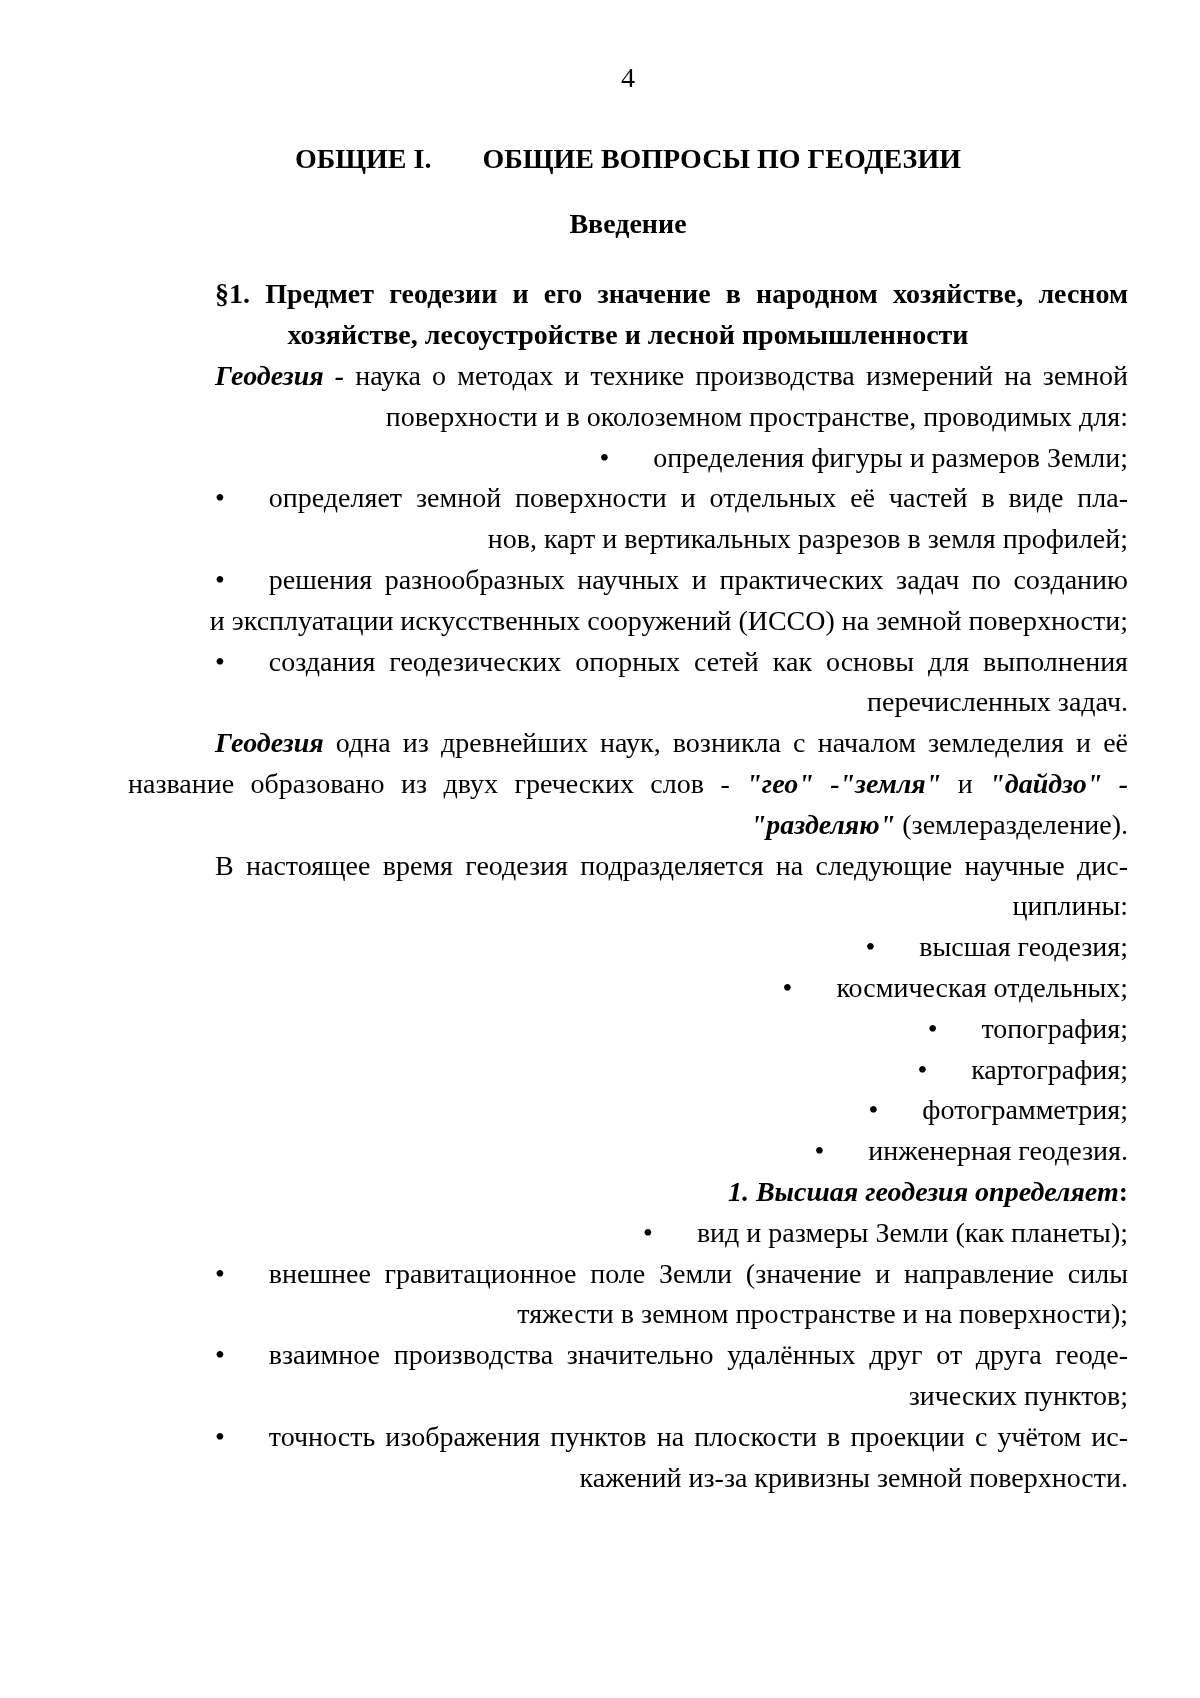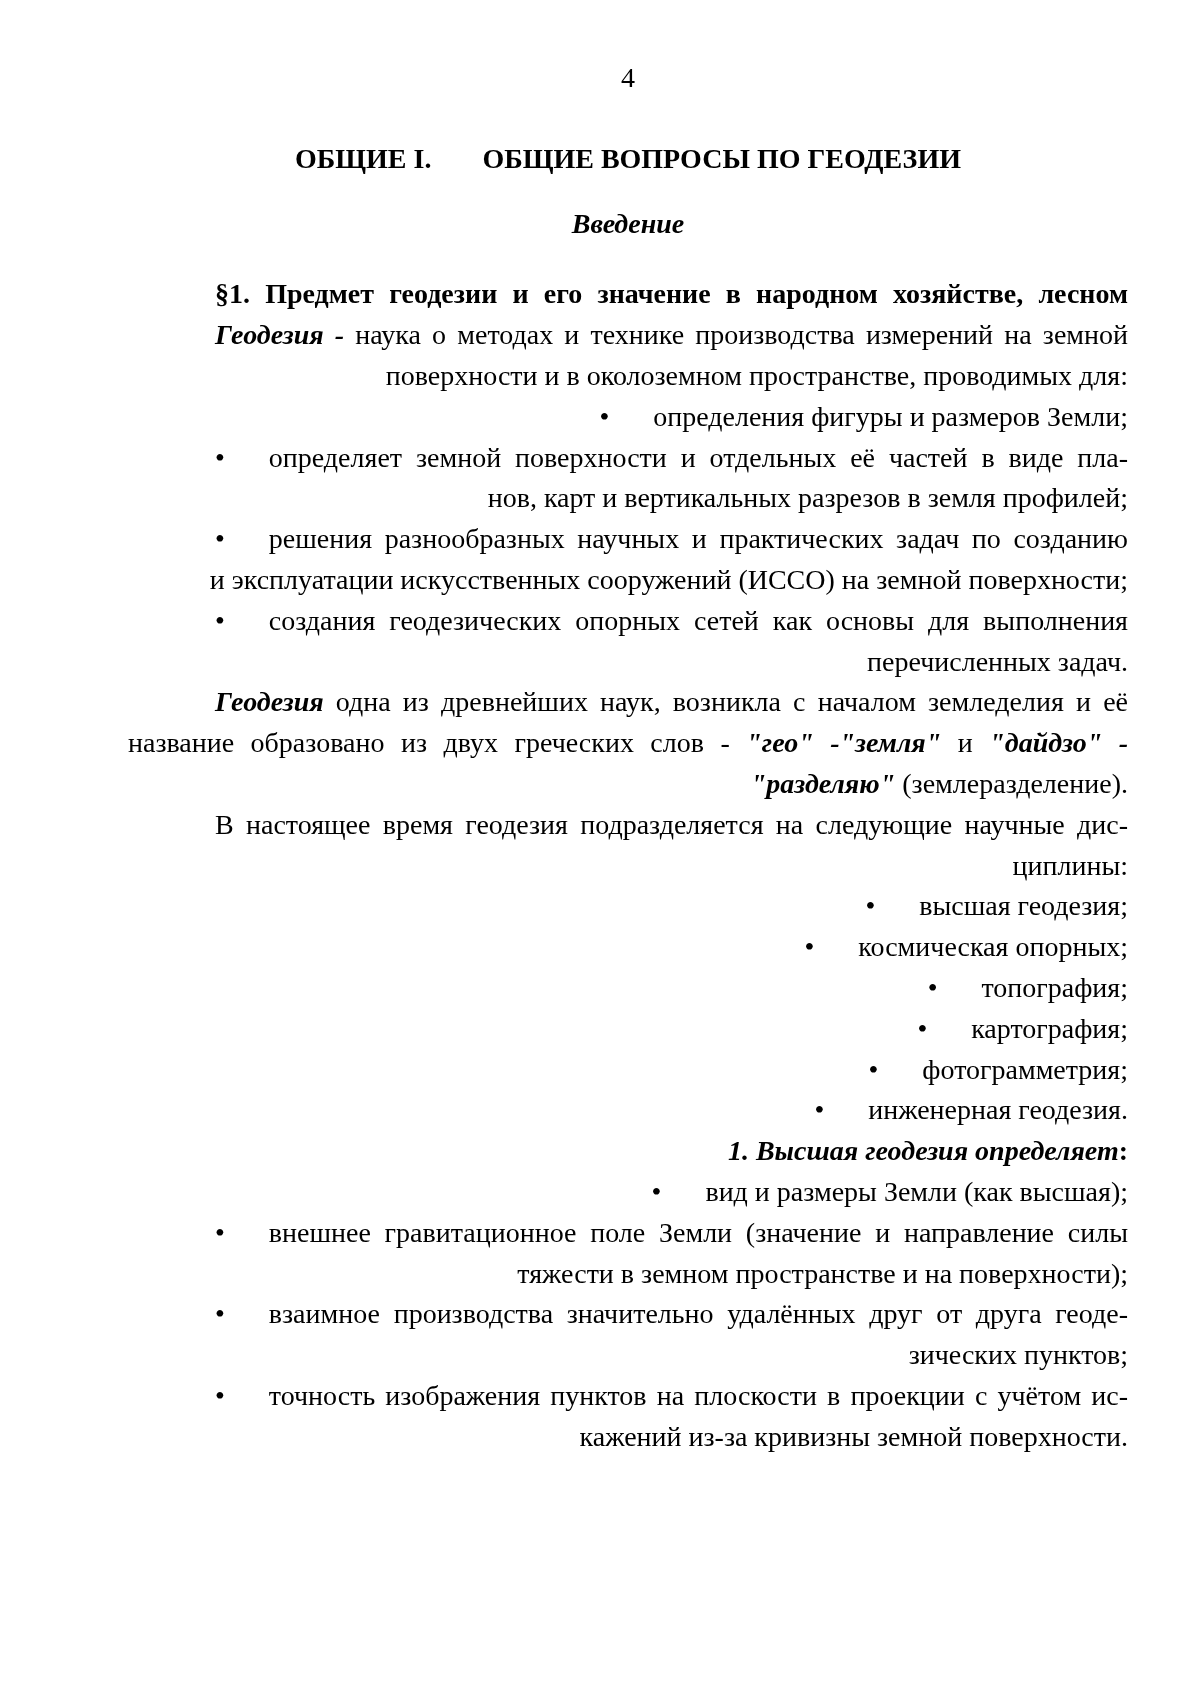--- a/index.html
+++ b/index.html
@@ -15,21 +15,21 @@
   }
   .content { margin-left:128px; width:1000px; }
   .pagenum { text-align:center; }
   .section-title {
     margin-top:40px;
     padding-left:167px;
     font-weight:bold;
     white-space:nowrap;
   }
   .section-title .tab { display:inline-block; width:51px; }
-  .subtitle { margin-top:24px; text-align:center; font-weight:bold;font-style:italic; }
+  .subtitle { margin-top:24px; text-align:center; font-weight:bold; }
   .line { text-align:right; }
   .lines .line:first-child { margin-top:30px; }
   .just { text-align:justify; text-align-last:justify; text-justify:inter-word; }
   .center { text-align:center; }
   .indent { text-indent:87px; }
   .bullet-line { text-indent:87px; }
   .dot { display:inline; }
   .dot-gap { display:inline-block; width:44px; }
   .b  { font-weight:bold; }
   .bi { font-weight:bold; font-style:italic; }
@@ -43,42 +43,43 @@
     <div class="pagenum">4</div>
 
     <div class="section-title">
       <span>ОБЩИЕ I.</span><span class="tab"></span><span>ОБЩИЕ ВОПРОСЫ ПО ГЕОДЕЗИИ</span>
     </div>
 
     <div class="subtitle">Введение</div>
 
     <div class="lines">
         <div class="line just indent"><span class="b">§1. Предмет геодезии и его значение в народном хозяйстве, лесном</span></div>
+        <div class="line center"><span class="b">хозяйстве, лесоустройстве и лесной промышленности</span></div>
         <div class="line just indent"><span class="bi">Геодезия - </span><span>наука о методах и технике производства измерений на земной</span></div>
         <div class="line"><span>поверхности и в околоземном пространстве, проводимых для:</span></div>
         <div class="line bullet-line"><span class="dot">•</span><span class="dot-gap"></span><span>определения фигуры и размеров Земли;</span></div>
         <div class="line just bullet-line"><span class="dot">•</span><span class="dot-gap"></span><span>определяет земной поверхности и отдельных её частей в виде пла-</span></div>
         <div class="line"><span>нов, карт и вертикальных разрезов в земля профилей;</span></div>
         <div class="line just bullet-line"><span class="dot">•</span><span class="dot-gap"></span><span>решения разнообразных научных и практических задач по созданию</span></div>
         <div class="line"><span>и эксплуатации искусственных сооружений (ИССО) на земной поверхности;</span></div>
         <div class="line just bullet-line"><span class="dot">•</span><span class="dot-gap"></span><span>создания геодезических опорных сетей как основы для выполнения</span></div>
         <div class="line"><span>перечисленных задач.</span></div>
         <div class="line just indent"><span class="bi">Геодезия</span><span> одна из древнейших наук, возникла с началом земледелия и её</span></div>
         <div class="line just"><span>название образовано из двух греческих слов - </span><span class="bi">"гео" -"земля"</span><span> и </span><span class="bi">"дайдзо" -</span></div>
         <div class="line"><span class="bi">"разделяю"</span><span> (землеразделение).</span></div>
         <div class="line just indent"><span>В настоящее время геодезия подразделяется на следующие научные дис-</span></div>
         <div class="line"><span>циплины:</span></div>
         <div class="line bullet-line"><span class="dot">•</span><span class="dot-gap"></span><span>высшая геодезия;</span></div>
-        <div class="line bullet-line"><span class="dot">•</span><span class="dot-gap"></span><span>космическая опорных;</span></div>
+        <div class="line bullet-line"><span class="dot">•</span><span class="dot-gap"></span><span>космическая отдельных;</span></div>
         <div class="line bullet-line"><span class="dot">•</span><span class="dot-gap"></span><span>топография;</span></div>
         <div class="line bullet-line"><span class="dot">•</span><span class="dot-gap"></span><span>картография;</span></div>
         <div class="line bullet-line"><span class="dot">•</span><span class="dot-gap"></span><span>фотограмметрия;</span></div>
         <div class="line bullet-line"><span class="dot">•</span><span class="dot-gap"></span><span>инженерная геодезия.</span></div>
         <div class="line indent"><span class="bi">1. Высшая геодезия определяет</span><span class="b">:</span></div>
-        <div class="line bullet-line"><span class="dot">•</span><span class="dot-gap"></span><span>вид и размеры Земли (как высшая);</span></div>
+        <div class="line bullet-line"><span class="dot">•</span><span class="dot-gap"></span><span>вид и размеры Земли (как планеты);</span></div>
         <div class="line just bullet-line"><span class="dot">•</span><span class="dot-gap"></span><span>внешнее гравитационное поле Земли (значение и направление силы</span></div>
         <div class="line"><span>тяжести в земном пространстве и на поверхности);</span></div>
         <div class="line just bullet-line"><span class="dot">•</span><span class="dot-gap"></span><span>взаимное производства значительно удалённых друг от друга геоде-</span></div>
         <div class="line"><span>зических пунктов;</span></div>
         <div class="line just bullet-line"><span class="dot">•</span><span class="dot-gap"></span><span>точность изображения пунктов на плоскости в проекции с учётом ис-</span></div>
         <div class="line"><span>кажений из-за кривизны земной поверхности.</span></div>
       </div>
 
   </div>
 </div>

